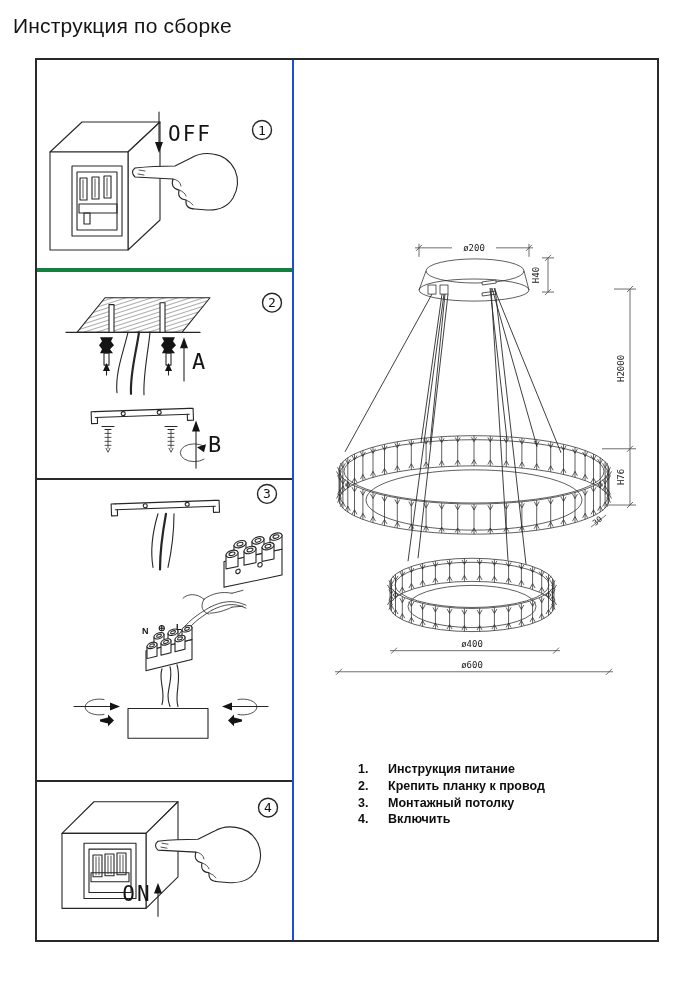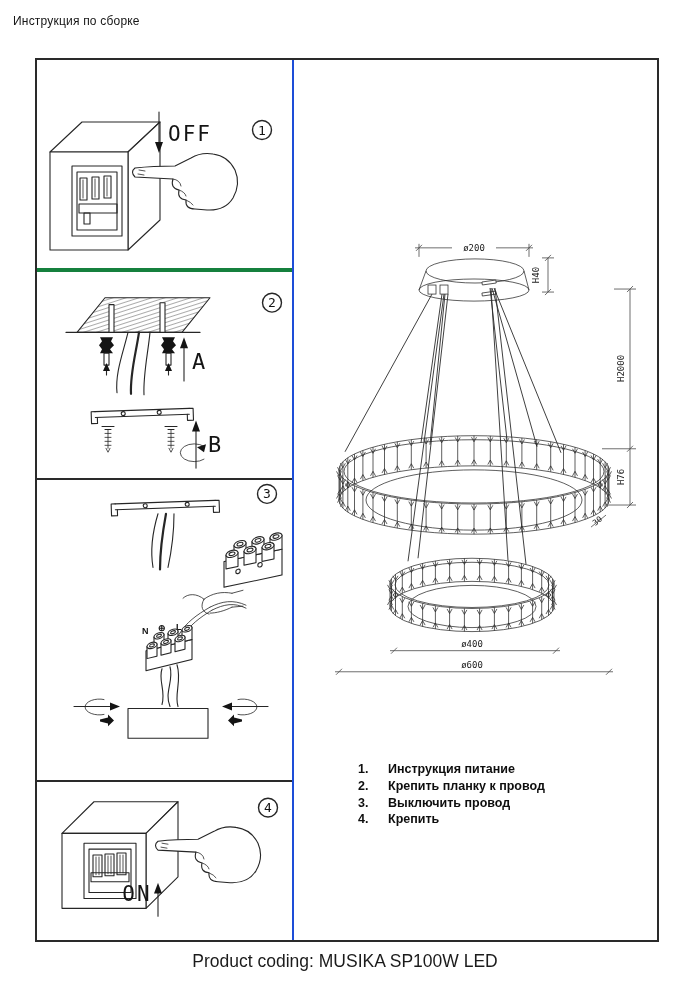--- a/index.html
+++ b/index.html
@@ -1,17 +1,17 @@
 <!DOCTYPE html>
 <html><head>
 <meta charset="utf-8">
 <style>
   html,body{margin:0;padding:0;background:#fff;}
   .page{position:relative;width:690px;height:1000px;background:#fff;font-family:"Liberation Sans",sans-serif;overflow:hidden;}
-  .title{position:absolute;left:13px;top:14px;font-size:12px;color:#151515;letter-spacing:.2px;}
+  .title{position:absolute;left:13px;top:14px;font-size:21px;color:#151515;letter-spacing:.2px;}
   .frame{position:absolute;left:35px;top:58px;width:620px;height:880px;border:2px solid #2a2a2a;}
   .left-col{position:absolute;left:0;top:0;width:255px;height:100%;}
   .panel{position:absolute;left:0;width:255px;}
   .p1{top:0;height:208px;border-bottom:4px solid #15803d;}
   .p2{top:210px;height:208px;border-bottom:2px solid #2a2a2a;}
   .p3{top:420px;height:300px;border-bottom:2px solid #2a2a2a;}
   .p4{top:722px;height:154px;}
   .right-col{position:absolute;left:255px;top:0;right:0;bottom:0;border-left:2px solid #1d4ed8;}
   .panel svg,.right-col svg{position:absolute;inset:0;width:100%;height:100%;}
   .lineart{stroke:#262626;fill:none;stroke-width:1.1;stroke-linecap:round;stroke-linejoin:round;}
@@ -616,22 +616,21 @@
     <div class="instr-row">
       <span class="num">1.</span>
       <span>Инструкция питание</span>
     </div>
     <div class="instr-row">
       <span class="num">2.</span>
       <span>Крепить планку к провод</span>
     </div>
     <div class="instr-row">
       <span class="num">3.</span>
-      <span>Выключить провод</span>
+      <span>Монтажный потолку</span>
     </div>
     <div class="instr-row">
       <span class="num">4.</span>
-      <span>Крепить</span>
+      <span>Включить</span>
     </div>
   </div>
 
-  <div class="footer">Product coding: MUSIKA SP100W LED</div>
 </div>
 
 </body></html>

